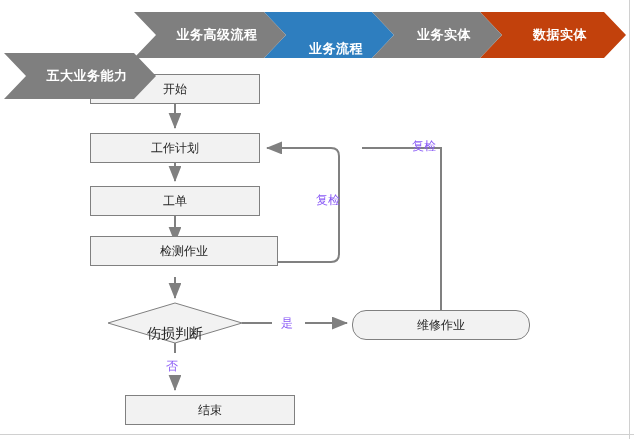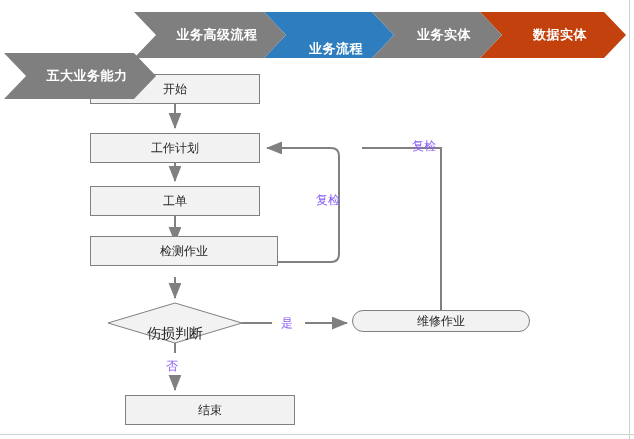--- a/index.html
+++ b/index.html
@@ -188,21 +188,21 @@
     </div>
 
     <div class="node" style="left:90px;top:236px;width:188px;height:30px;">
       <span>检测作业</span>
     </div>
 
     <div class="diamond-wrap" style="left:108px;top:303px;width:134px;height:40px;">
       <span class="diamond-text">伤损判断</span>
     </div>
 
-    <div class="node" style="left:352px;top:310px;width:178px;height:22px;border-radius:14px;">
+    <div class="node" style="left:352px;top:310px;width:178px;height:30px;border-radius:14px;">
       <span>维修作业</span>
     </div>
 
     <div class="node" style="left:90px;top:395px;width:170px;height:30px;margin-left:35px;">
       <span>结束</span>
     </div>
 
     <div class="edge-label" style="left:316px;top:192px;">复检</div>
     <div class="edge-label" style="left:412px;top:138px;">复检</div>
     <div class="edge-label" style="left:281px;top:315px;">是</div>

